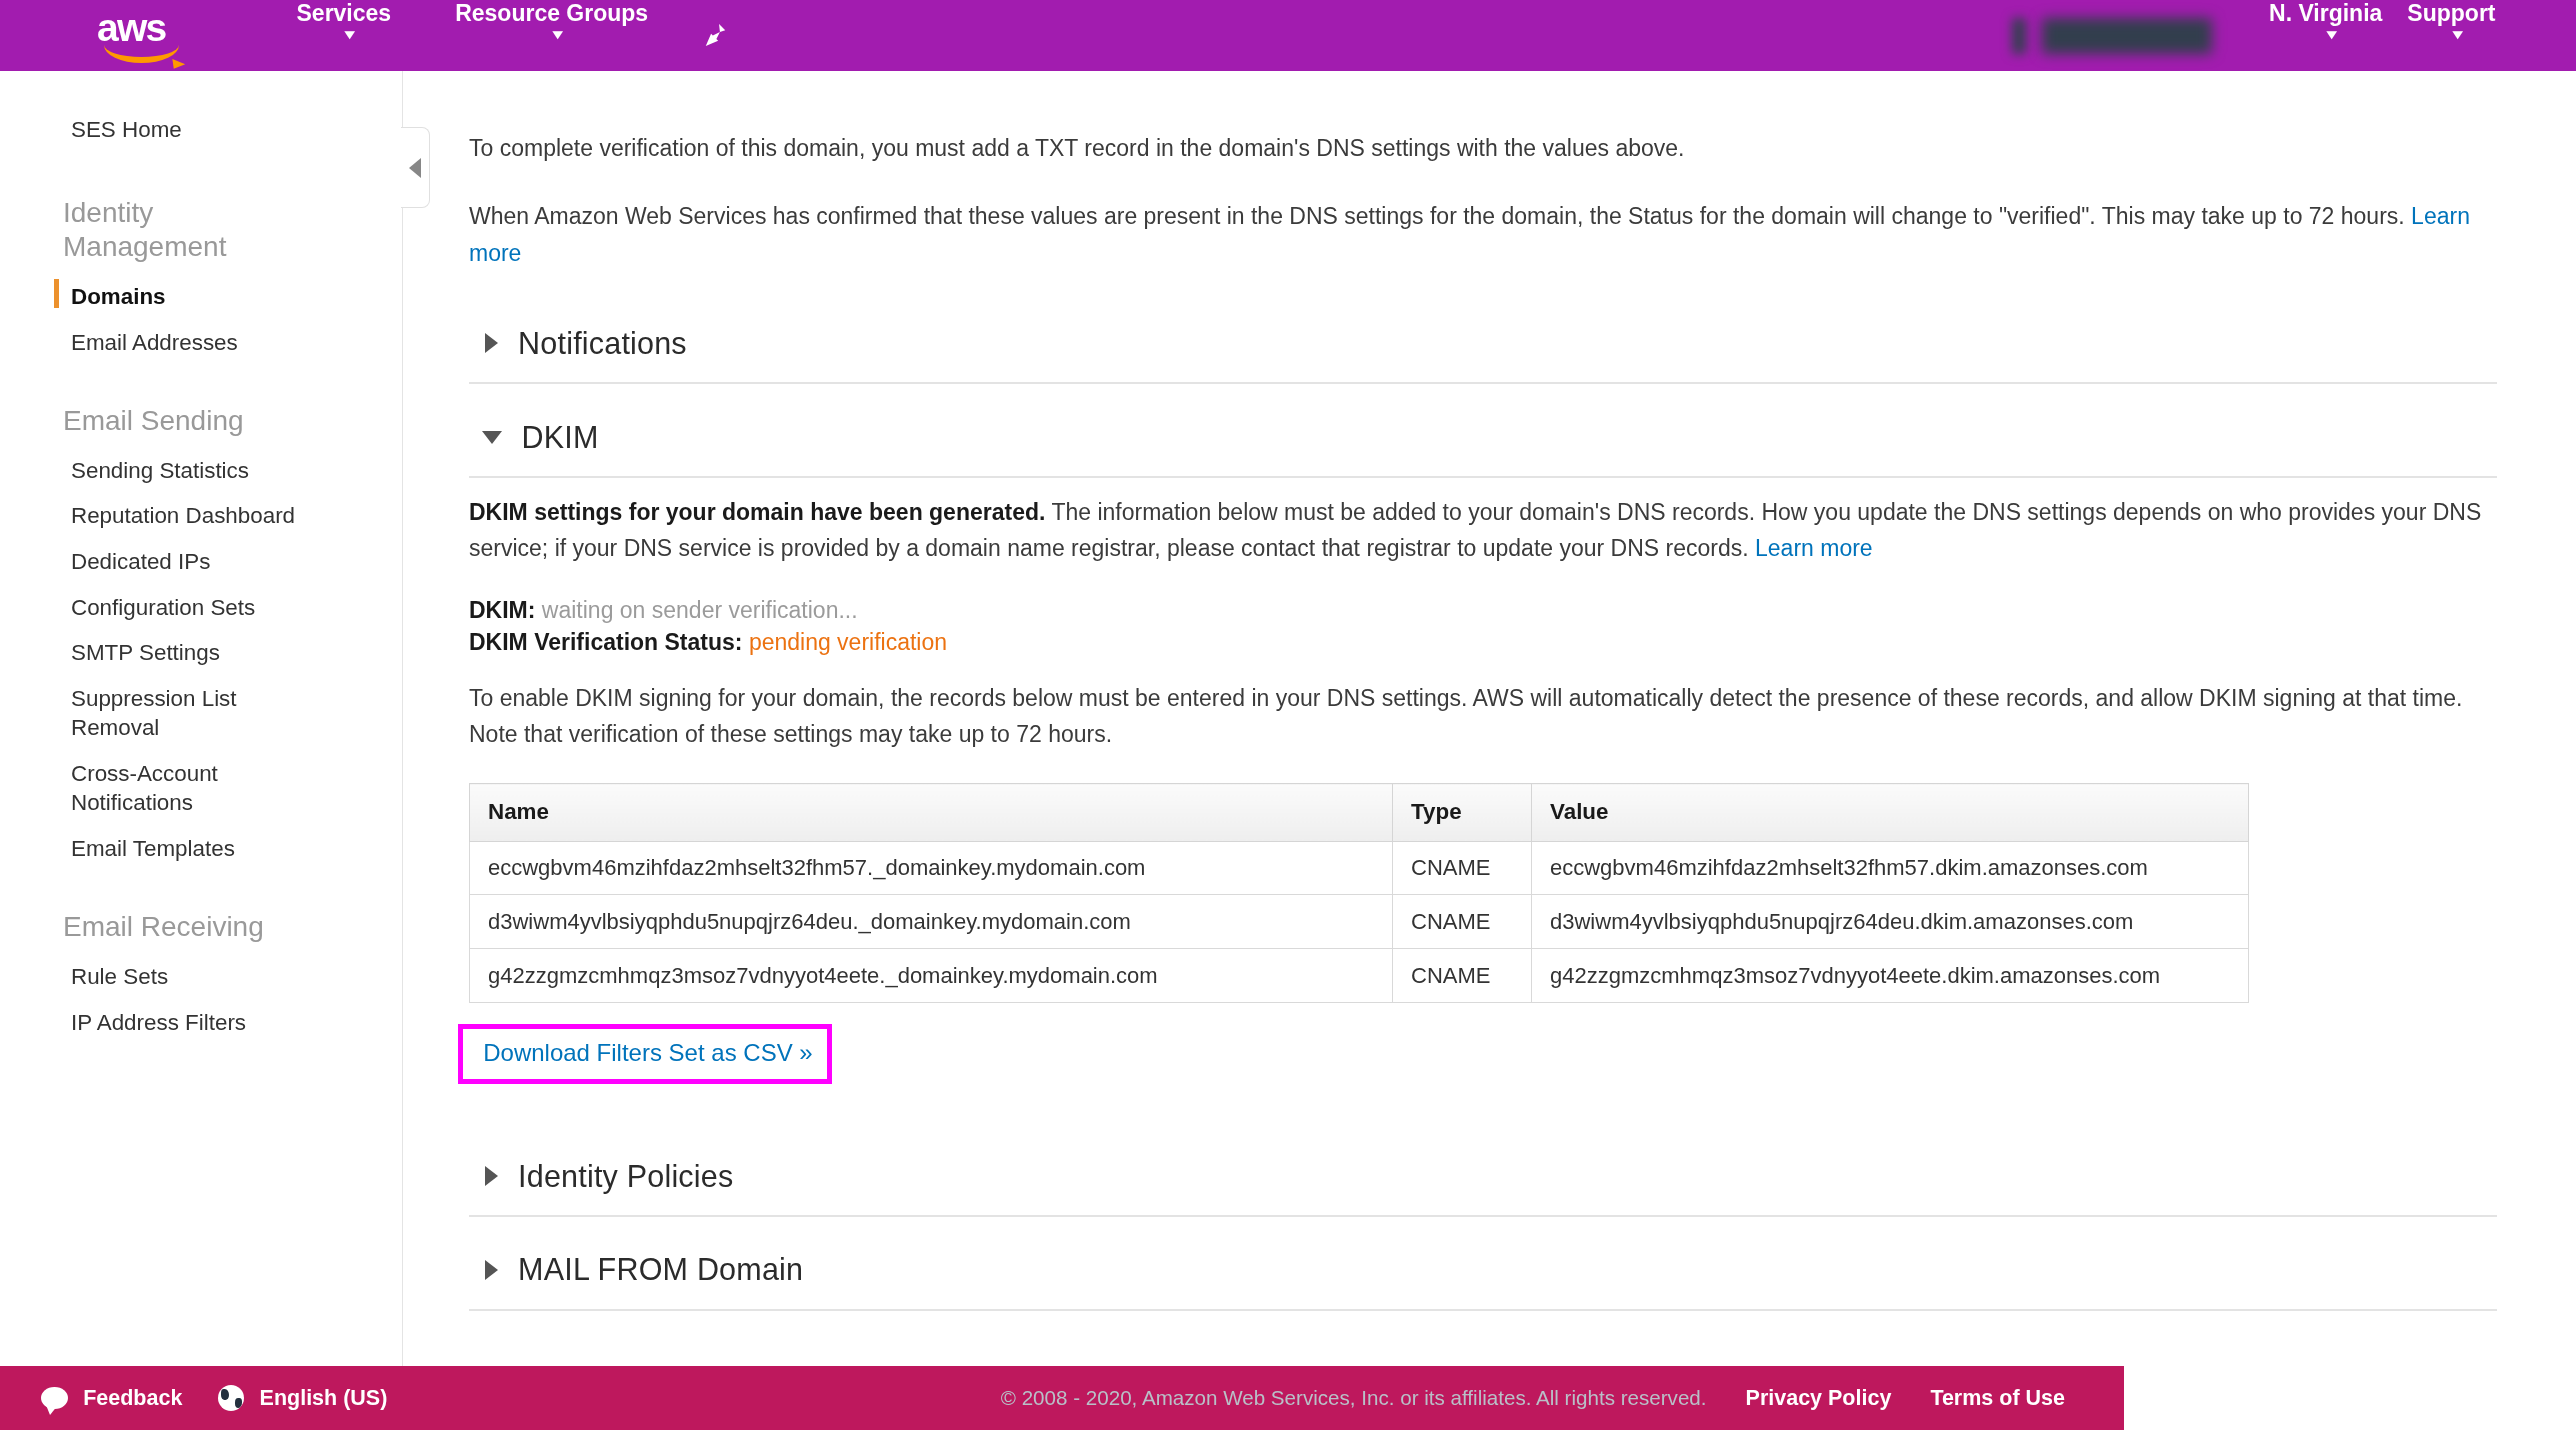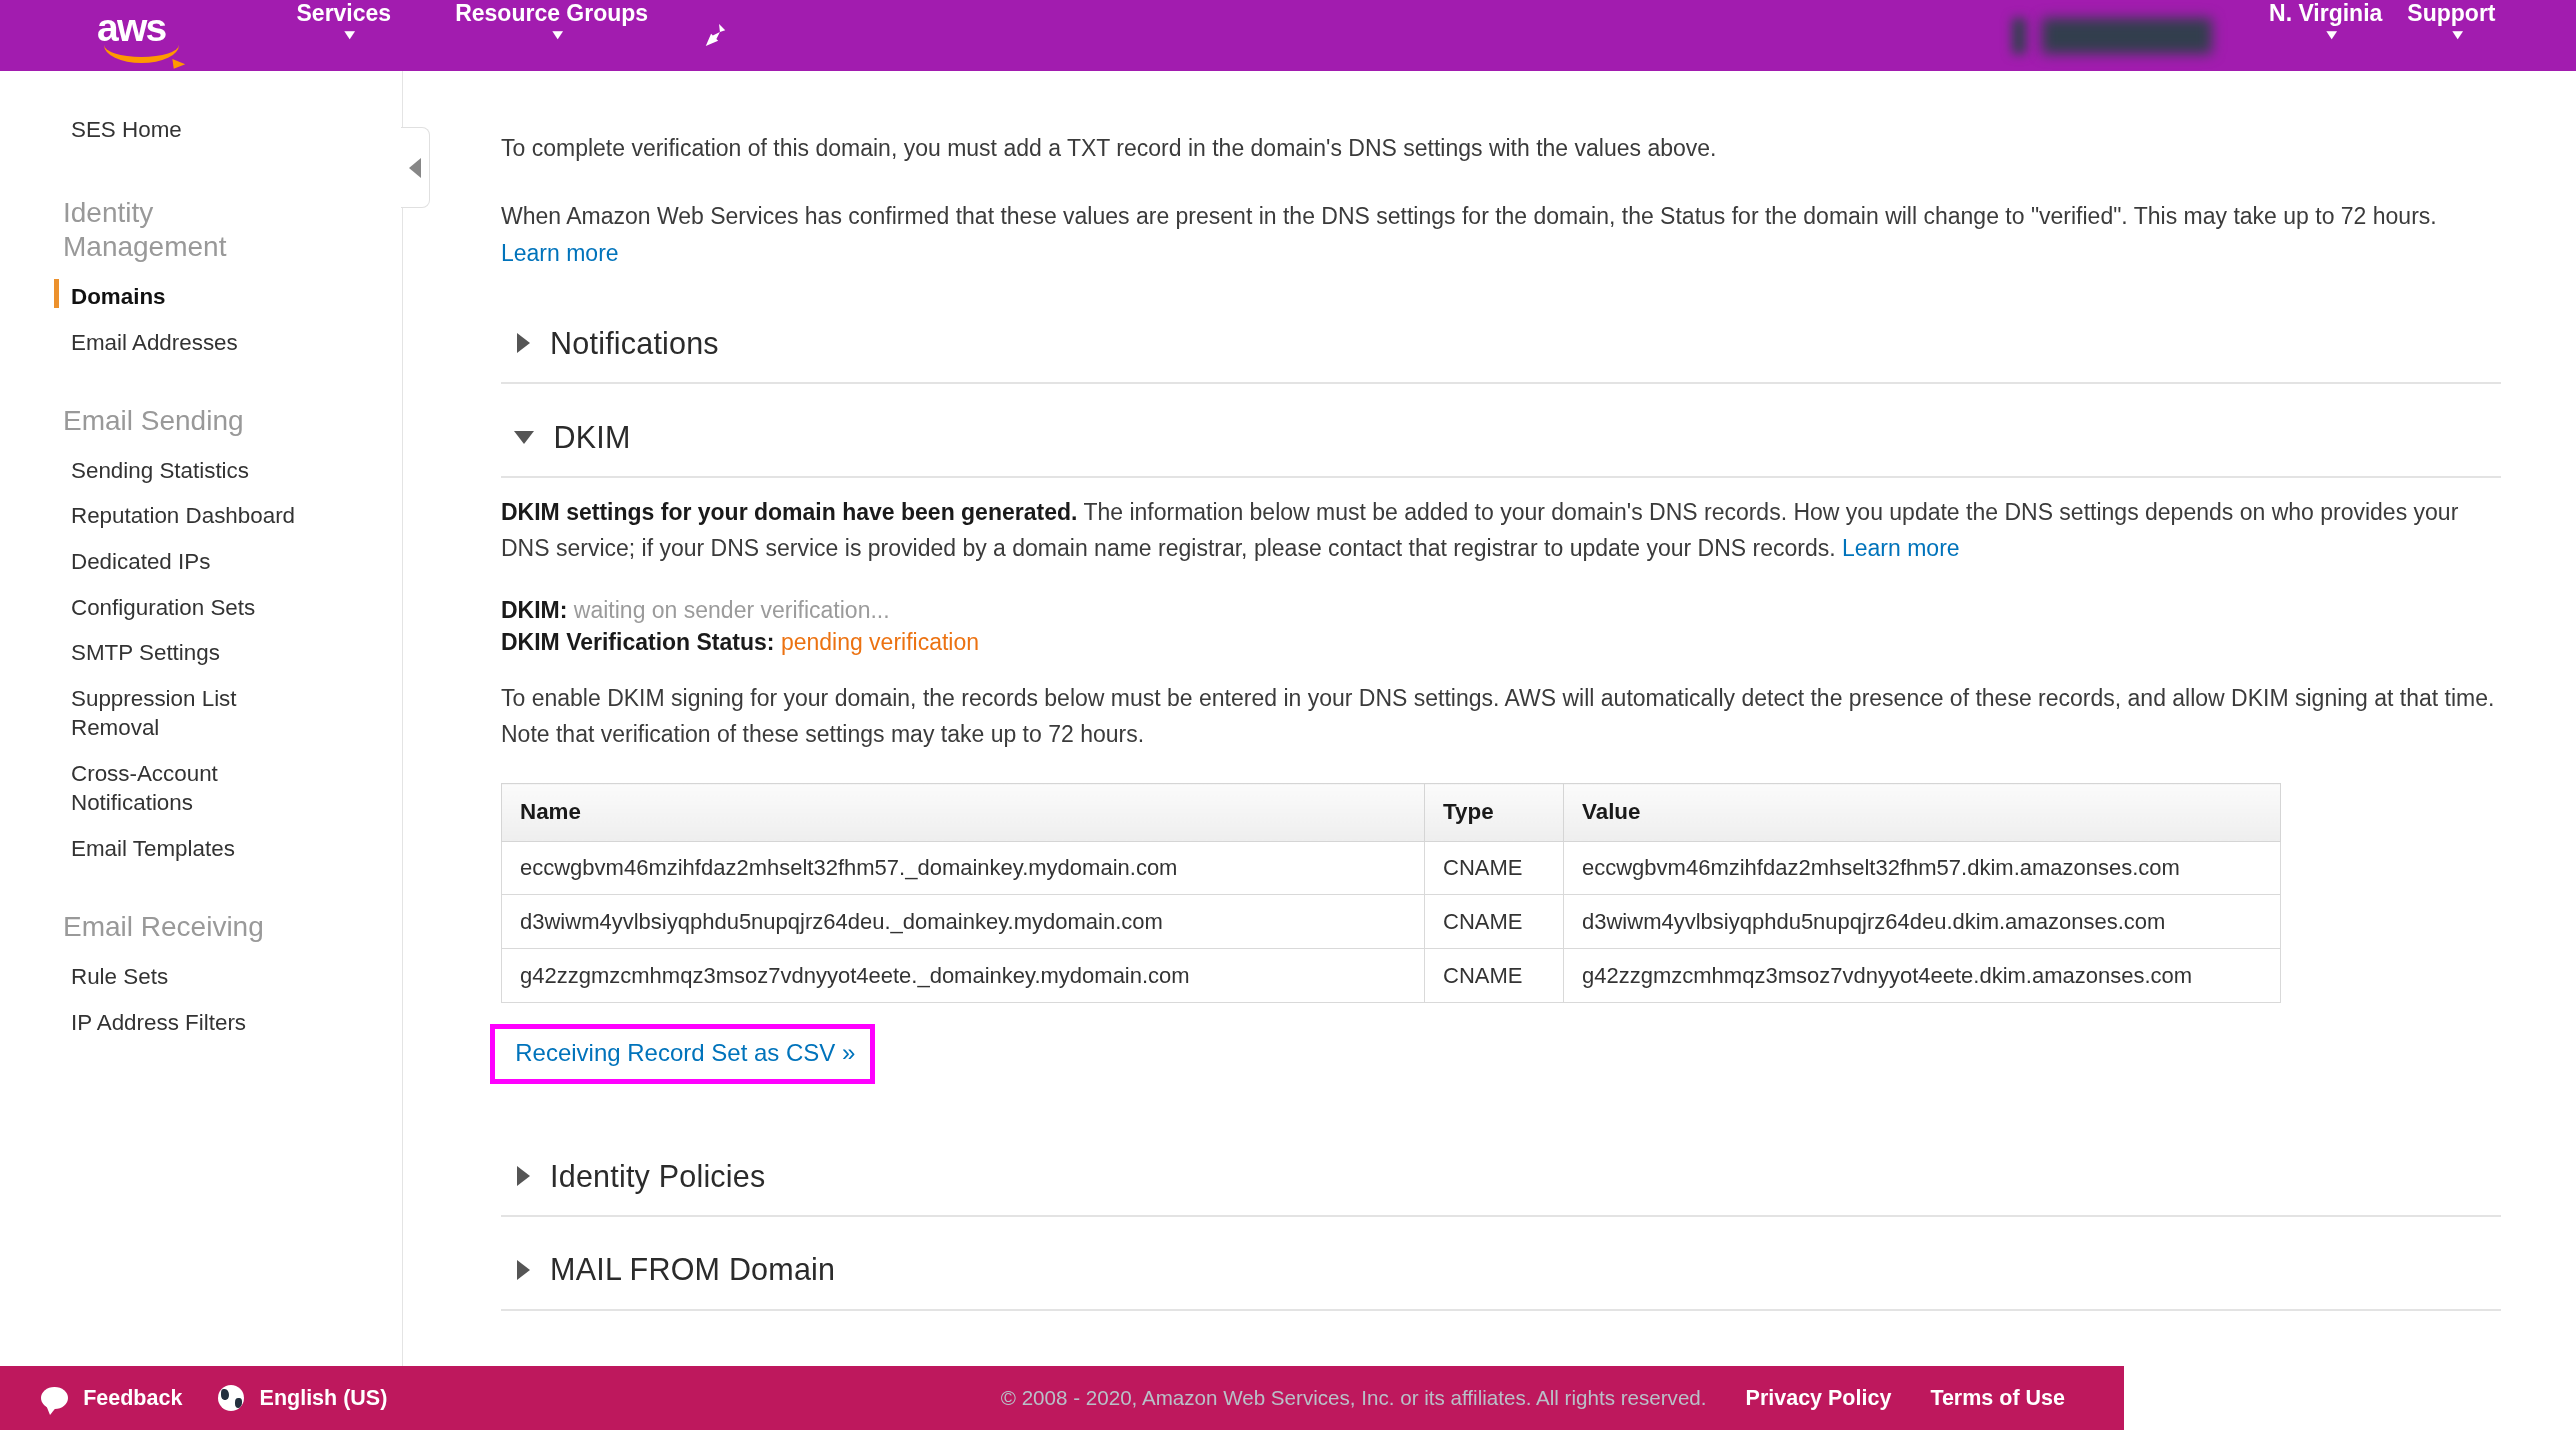--- a/index.html
+++ b/index.html
@@ -107,21 +107,20 @@
   #nav-region { }
   #nav-support { margin-right: 68px; }
 
   
   #page {
     position: absolute;
     top: 71px; left: 0;
     width: 2576px;
     height: 1296px;
     display: flex;
-    gap: 32px;
   }
 
   
   #sidebar {
     width: 403px;
     flex: 0 0 403px;
     background: #ffffff;
     border-right: 0.9px solid #e4e4e4;
     padding-top: 36px;
     position: relative;
@@ -512,21 +511,21 @@
               </tr>
               <tr>
                 <td>g42zzgmzcmhmqz3msoz7vdnyyot4eete._domainkey.mydomain.com</td>
                 <td>CNAME</td>
                 <td>g42zzgmzcmhmqz3msoz7vdnyyot4eete.dkim.amazonses.com</td>
               </tr>
             </tbody>
           </table>
 
           <div id="download-csv-wrap">
-            <a id="download-csv">Receiving Record Set as CSV »</a>
+            <a id="download-csv">Download Filters Set as CSV »</a>
           </div>
 
           <div class="spacer-lg"></div>
         </div>
       </div>
 
       <div class="section">
         <div class="section-header">
           <span class="arrow-right"></span>
           <span class="section-title">Identity Policies</span>

